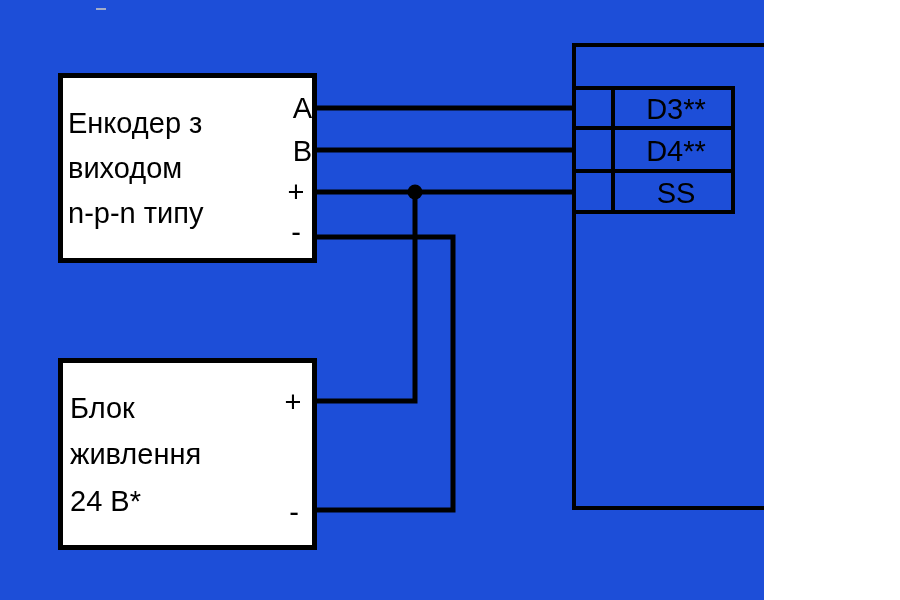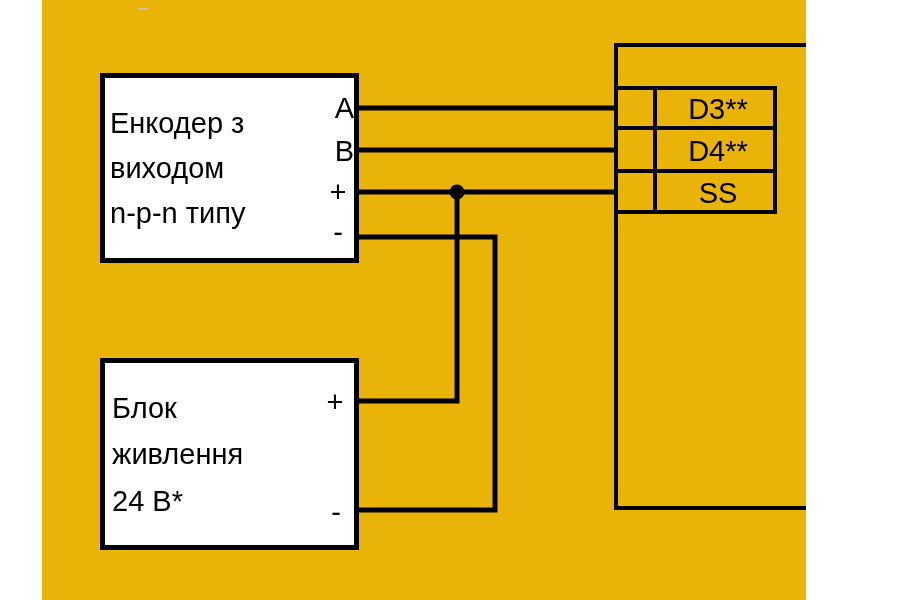--- a/index.html
+++ b/index.html
@@ -4,23 +4,22 @@
 <style>
   html, body {
     margin: 0;
     padding: 0;
     background: #ffffff;
   }
   .canvas {
     position: relative;
     width: 764px;
     height: 600px;
-    background: #eab308;
+    background: #1d4ed8;
     overflow: hidden;
-    margin-left: 42px;
   }
   svg {
     display: block;
   }
   text {
     font-family: "Liberation Sans", sans-serif;
     font-size: 29px;
     fill: #000000;
   }
 </style>

